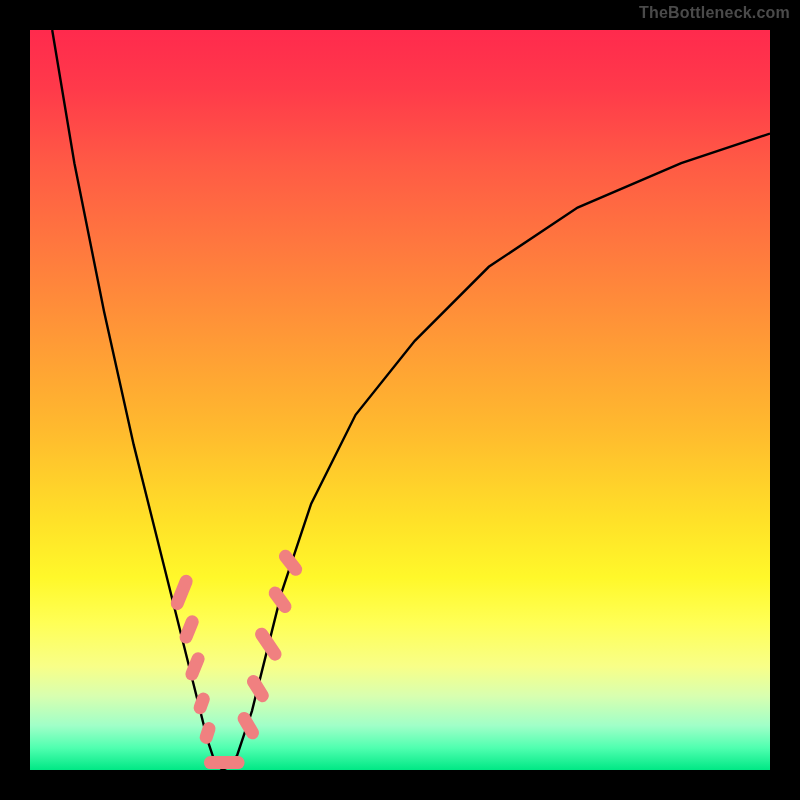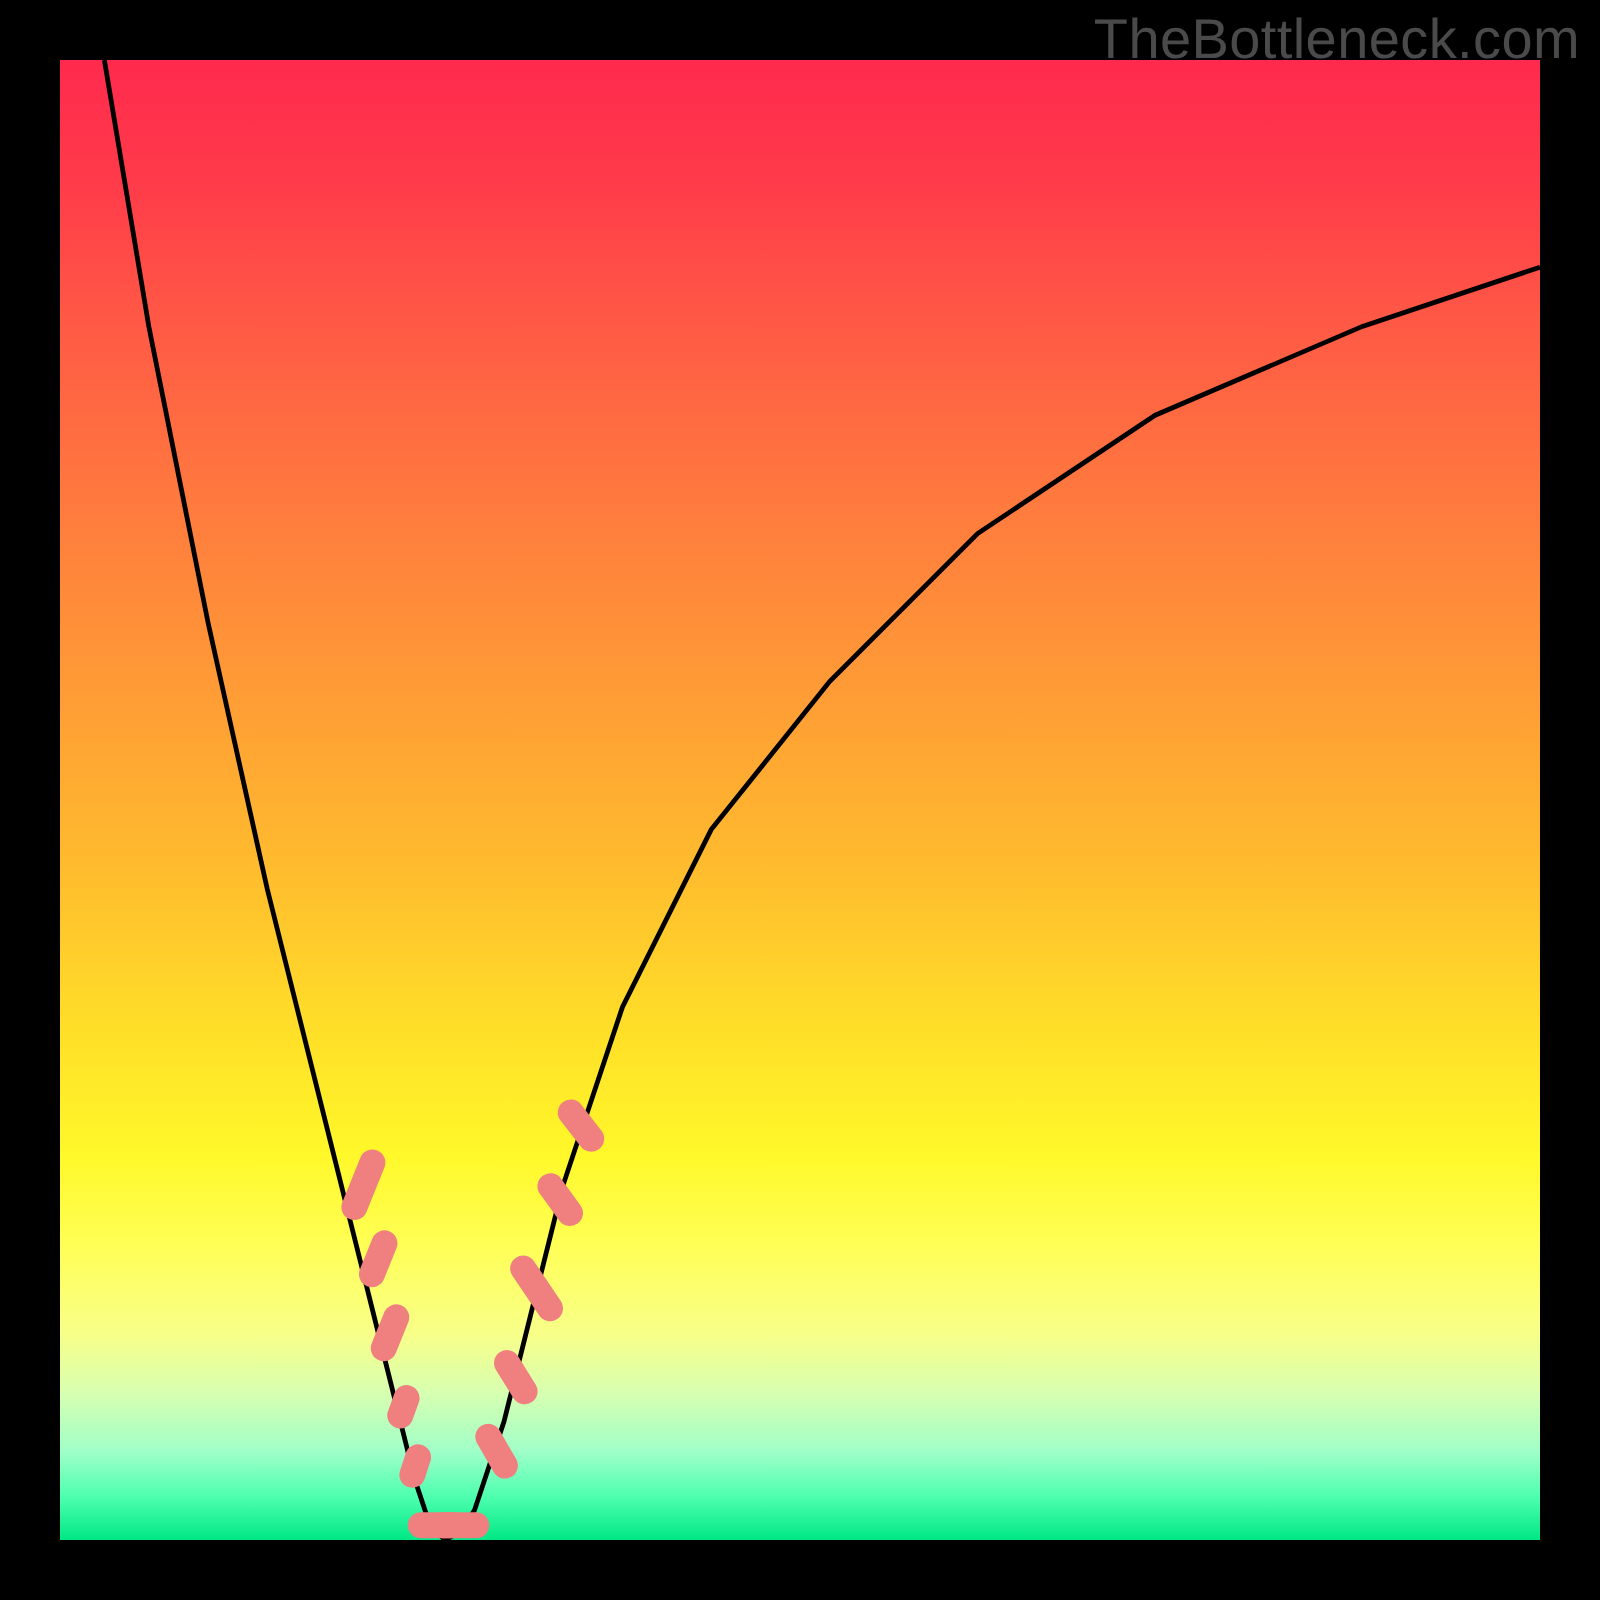--- a/index.html
+++ b/index.html
@@ -41,22 +41,22 @@
       #a0ffc8 94%,
       #50ffb0 97%,
       #00e885 100%
     );
   }
   .watermark {
     position: absolute;
     top: 4px;
     right: 10px;
     color: #4a4a4a;
-    font-size: 28px;
-    font-weight: 400;
+    font-size: 16px;
+    font-weight: 700;
     letter-spacing: 0.2px;
     user-select: none;
   }
   svg.curve {
     position: absolute;
     left: 0;
     top: 0;
     width: 740px;
     height: 740px;
     pointer-events: none;

